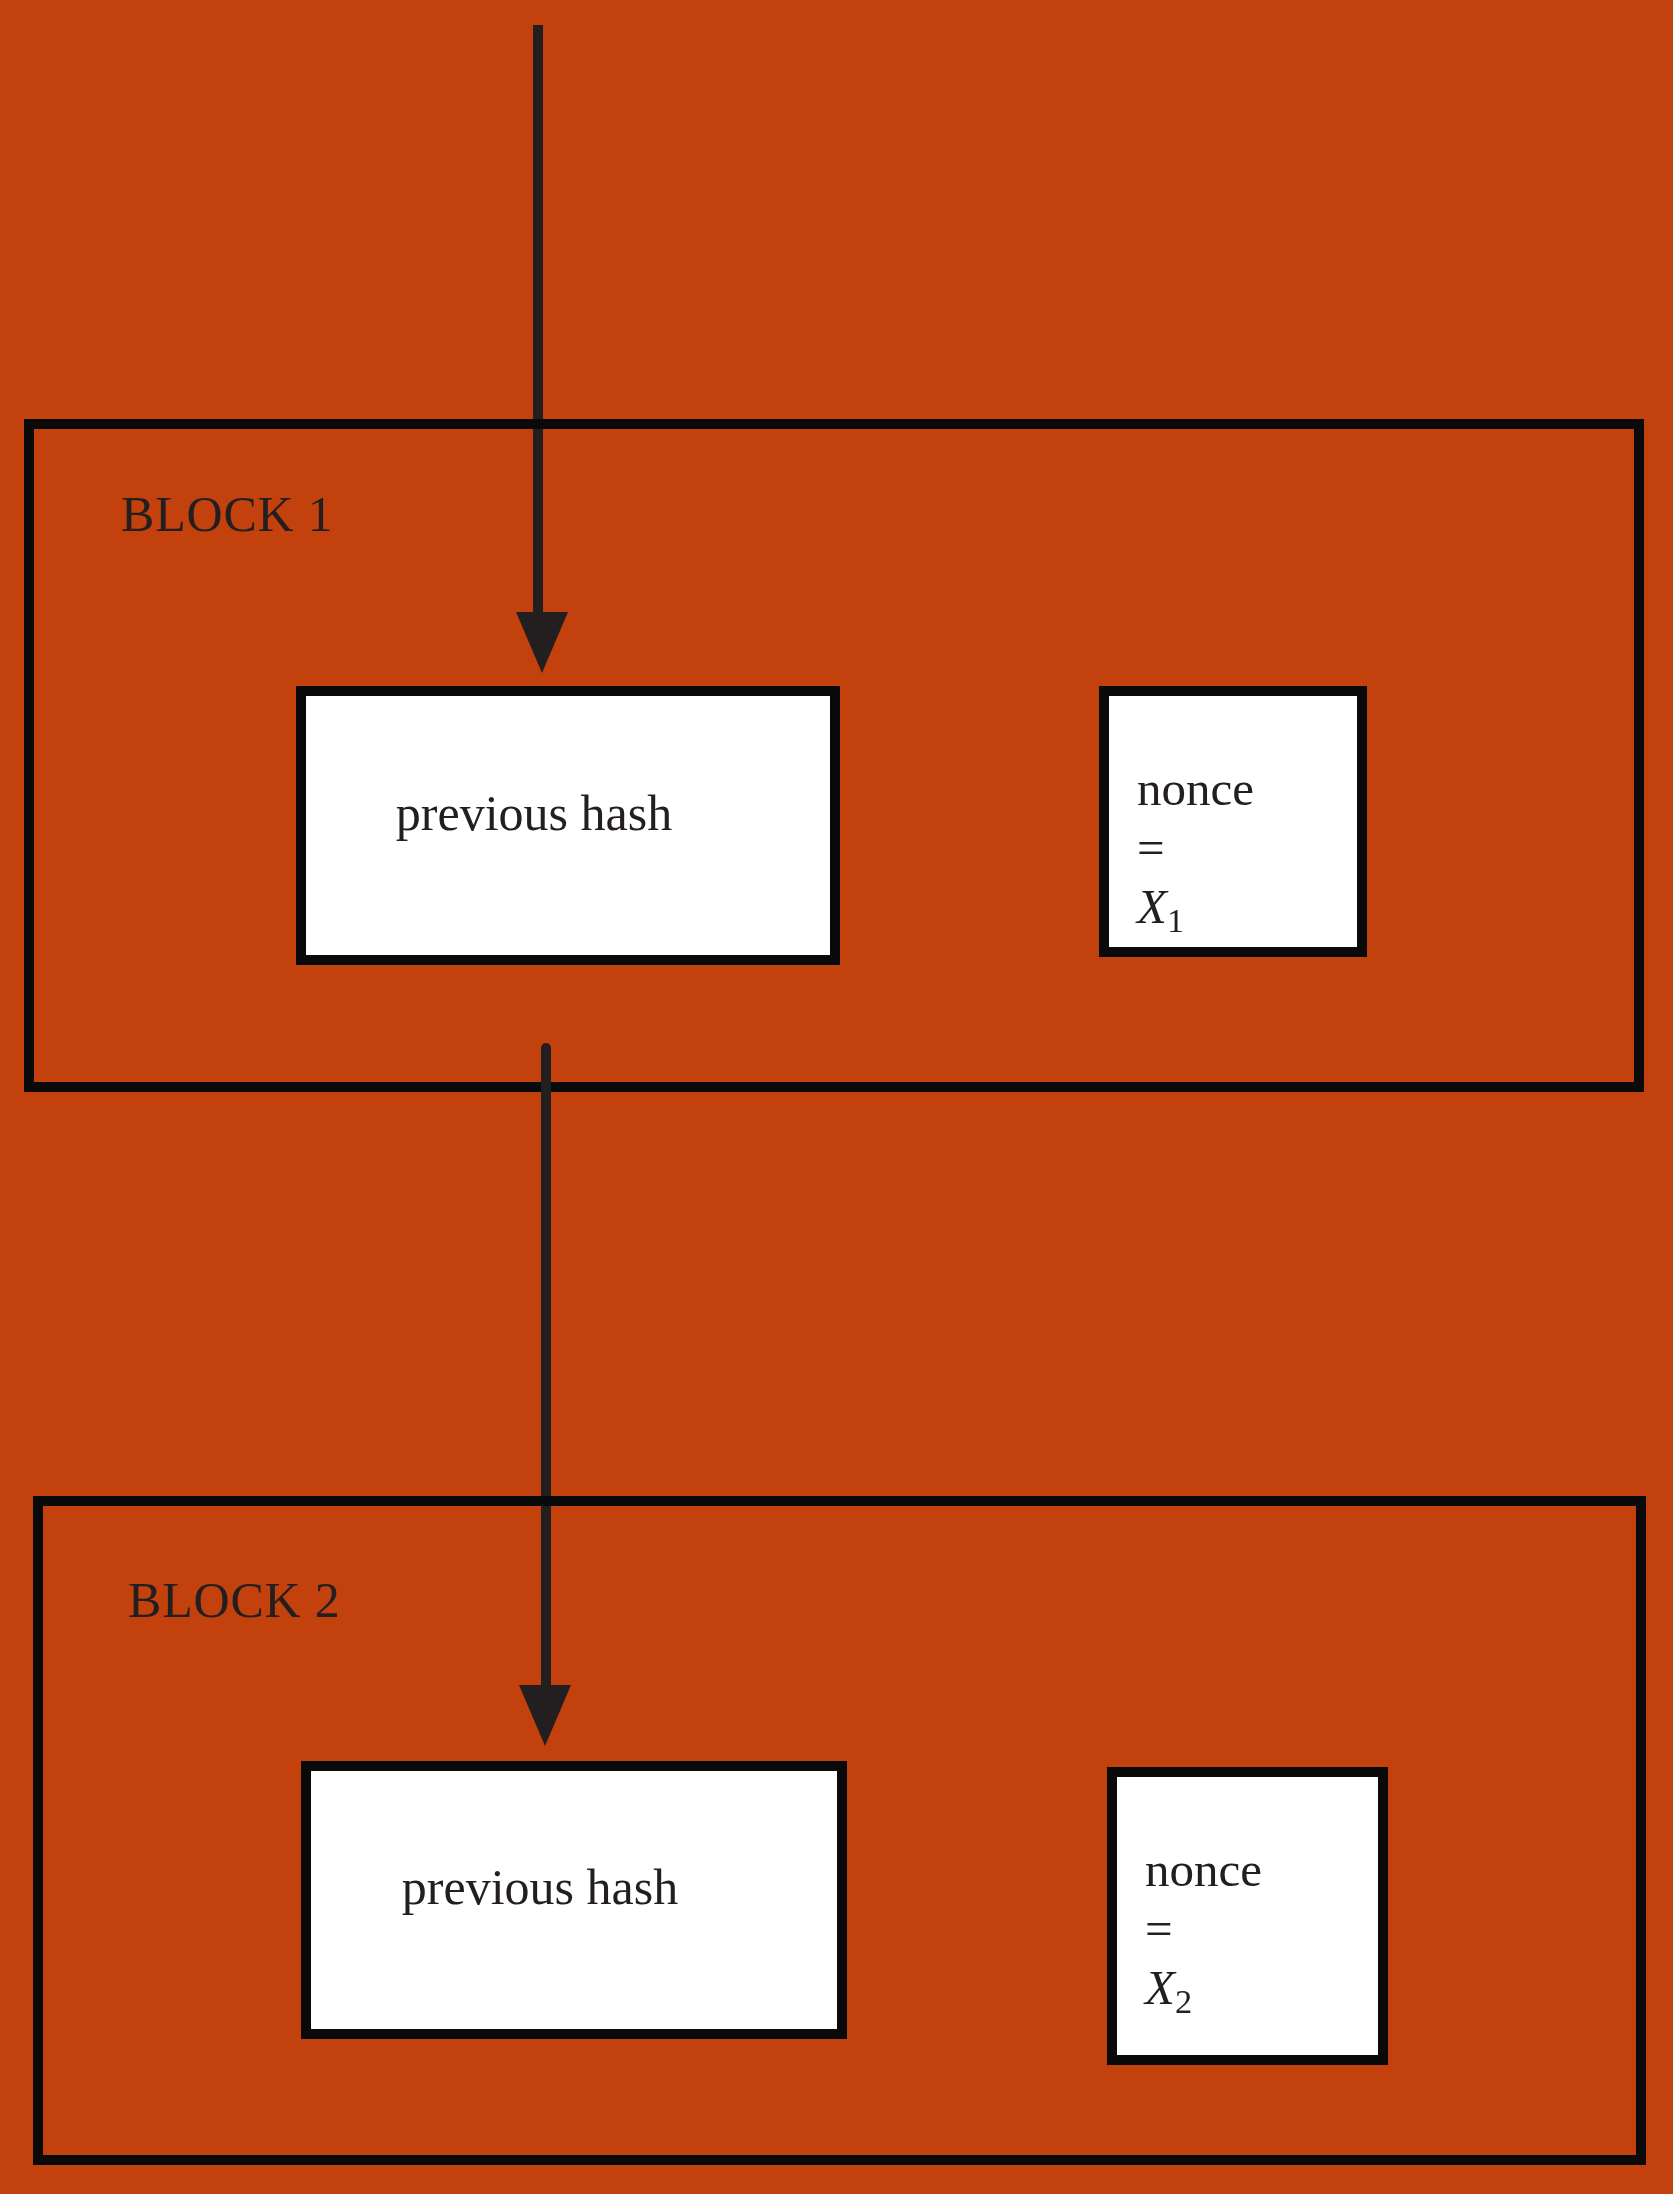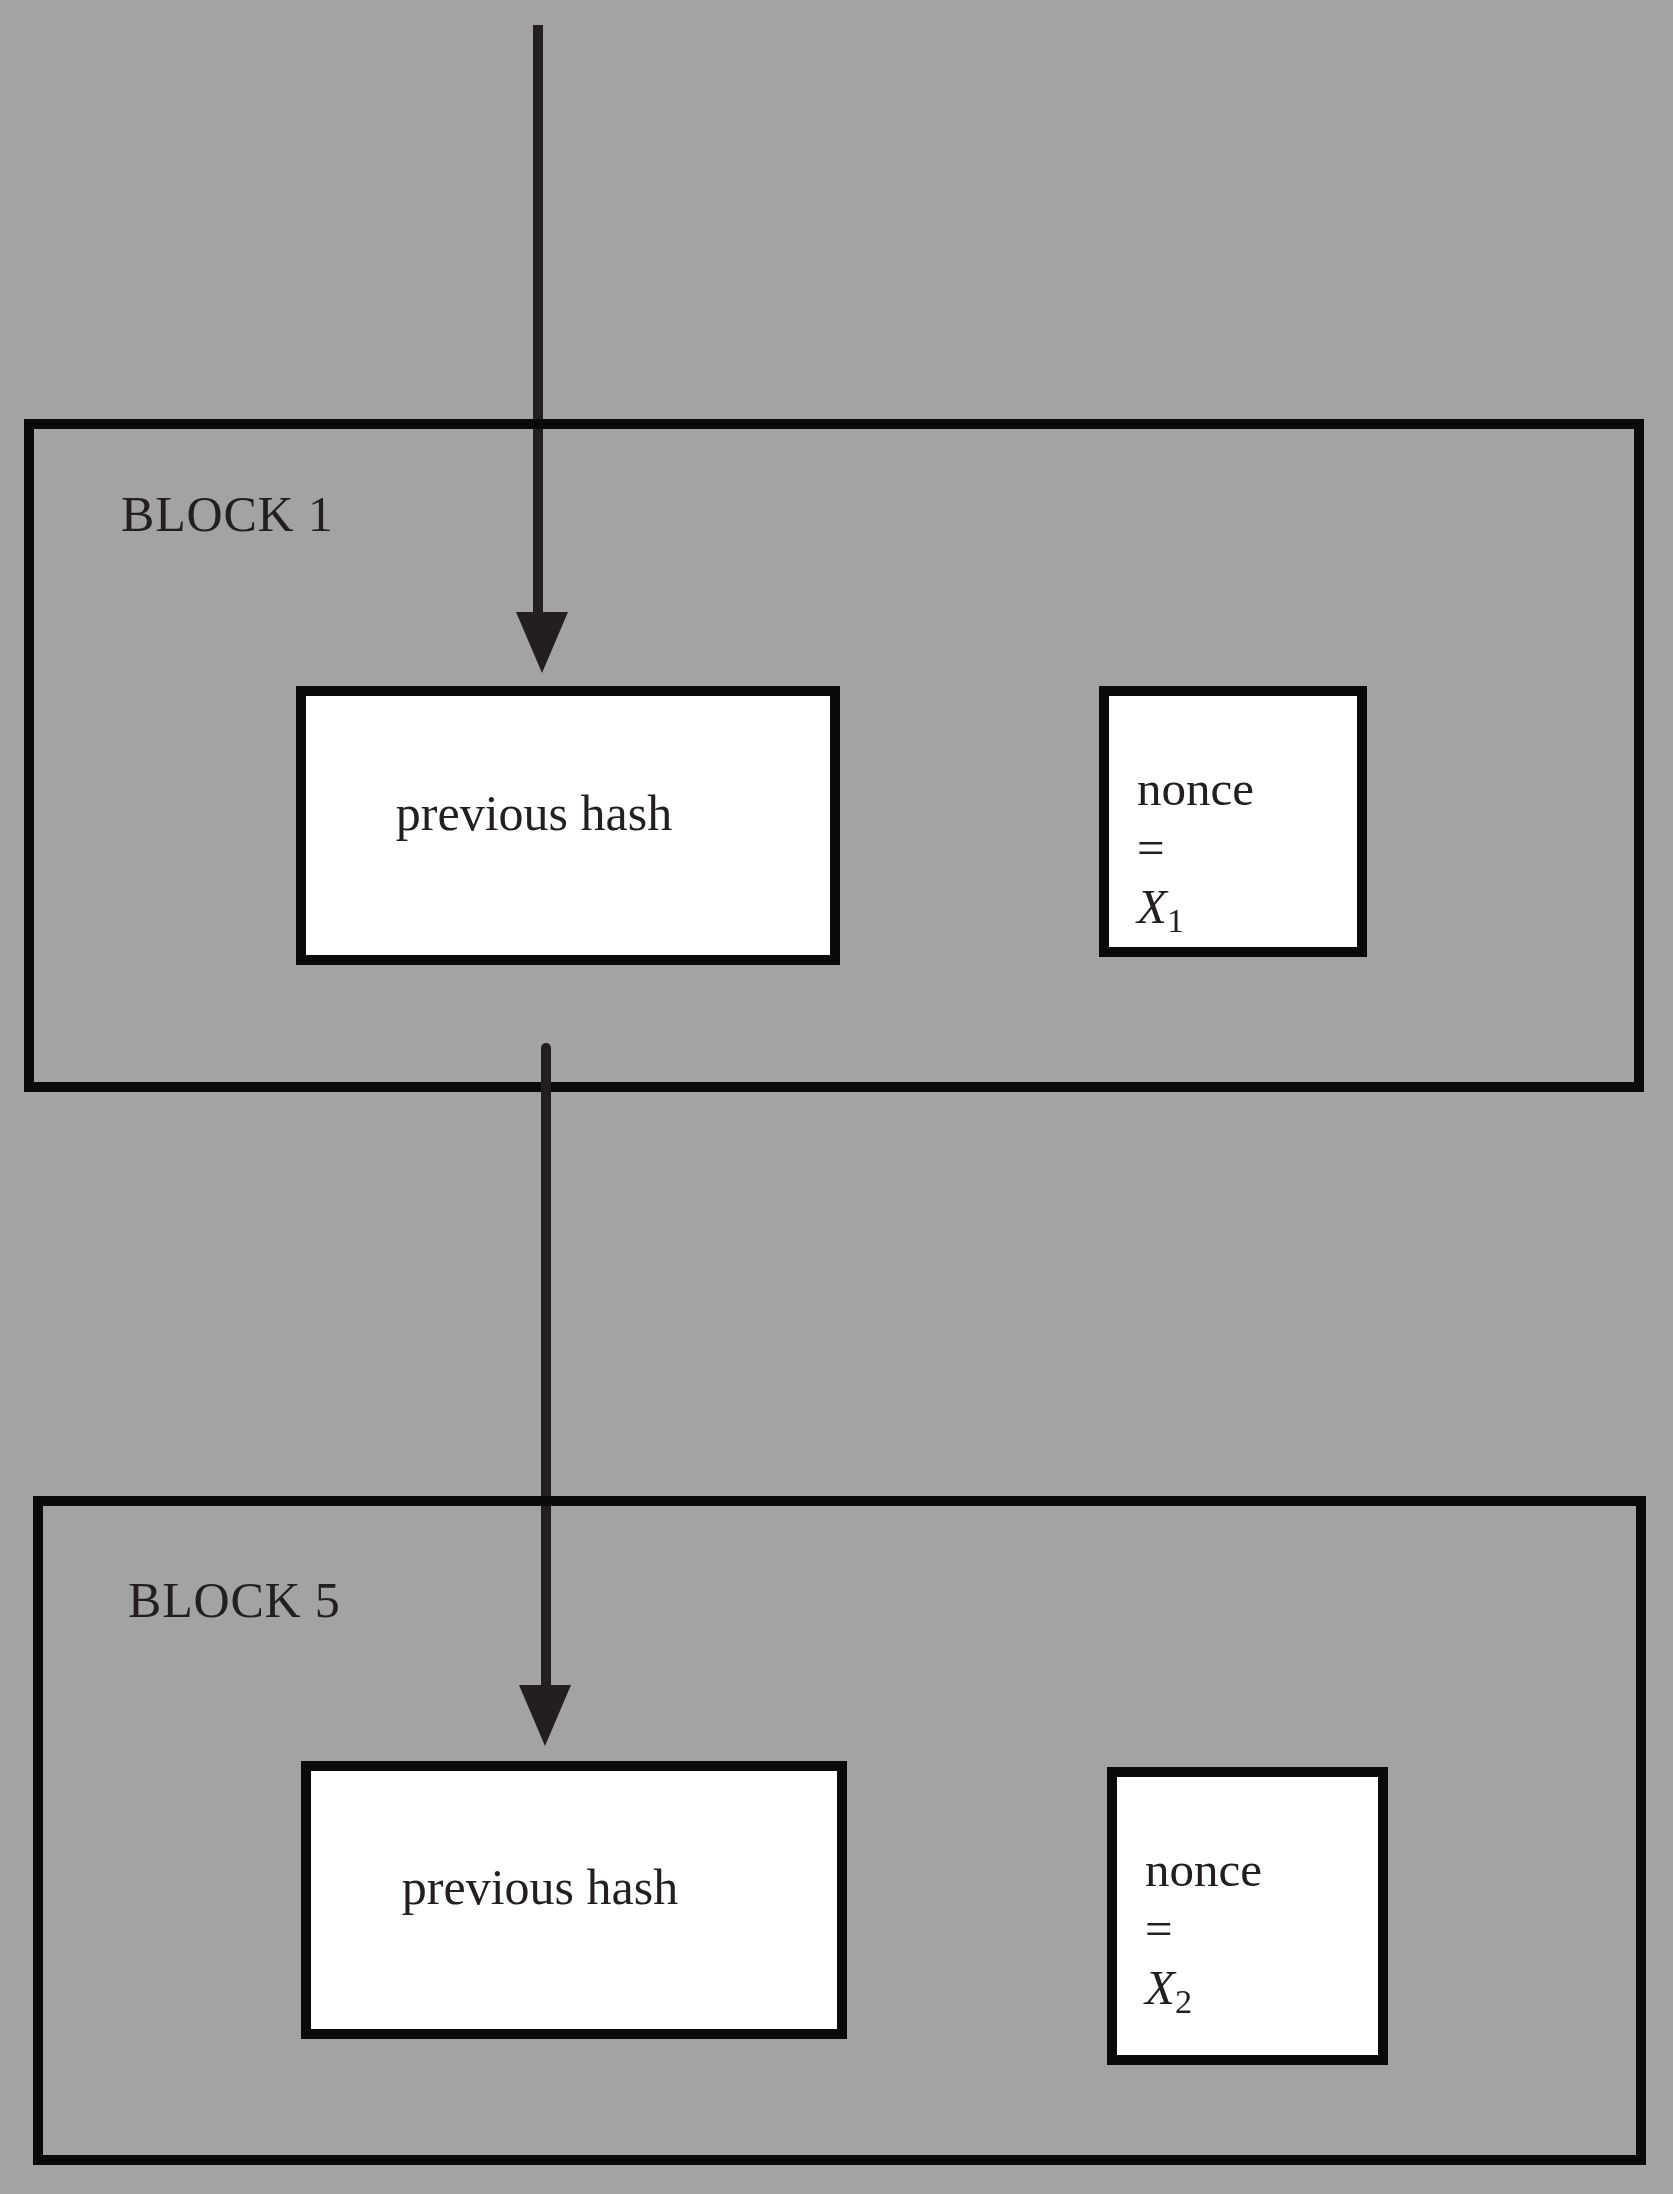--- a/index.html
+++ b/index.html
@@ -5,21 +5,21 @@
   :root{
     --stroke:#0a0a0a;
     --arrow:#231f20;
     --text:#231f20;
   }
   html,body{margin:0;padding:0;background:#ffffff;}
   #canvas{
     position:relative;
     width:1673px;
     height:2194px;
-    background:#a3a3a3;
+    background:#c2410c;
     font-family:"Liberation Serif","DejaVu Serif",serif;
     color:var(--text);
     overflow:hidden;
   }
   .block{
     position:absolute;
     border:10px solid var(--stroke);
     background:transparent;
     box-sizing:border-box;
   }
@@ -92,21 +92,21 @@
       <div>nonce</div>
       <div>=</div>
       <div class="nonce-value"><i>X</i><sub>1</sub></div>
     </div>
   </div>
 
   <div class="arrow-shaft rounded-top" style="left:541px;top:1043px;height:649px;"></div>
   <div class="arrow-head" style="left:519px;top:1685px;"></div>
 
   <div class="block" style="left:33px;top:1496px;width:1613px;height:669px;"></div>
-  <div class="block-label" style="left:128px;top:1575px;">BLOCK 5</div>
+  <div class="block-label" style="left:128px;top:1575px;">BLOCK 2</div>
 
   <div class="inner-box ph-box" style="left:301px;top:1761px;width:546px;height:278px;">
     <span class="ph-label">previous hash</span>
   </div>
 
   <div class="inner-box nonce-box" style="left:1107px;top:1767px;width:281px;height:298px;">
     <div class="nonce-content">
       <div>nonce</div>
       <div>=</div>
       <div class="nonce-value"><i>X</i><sub>2</sub></div>

